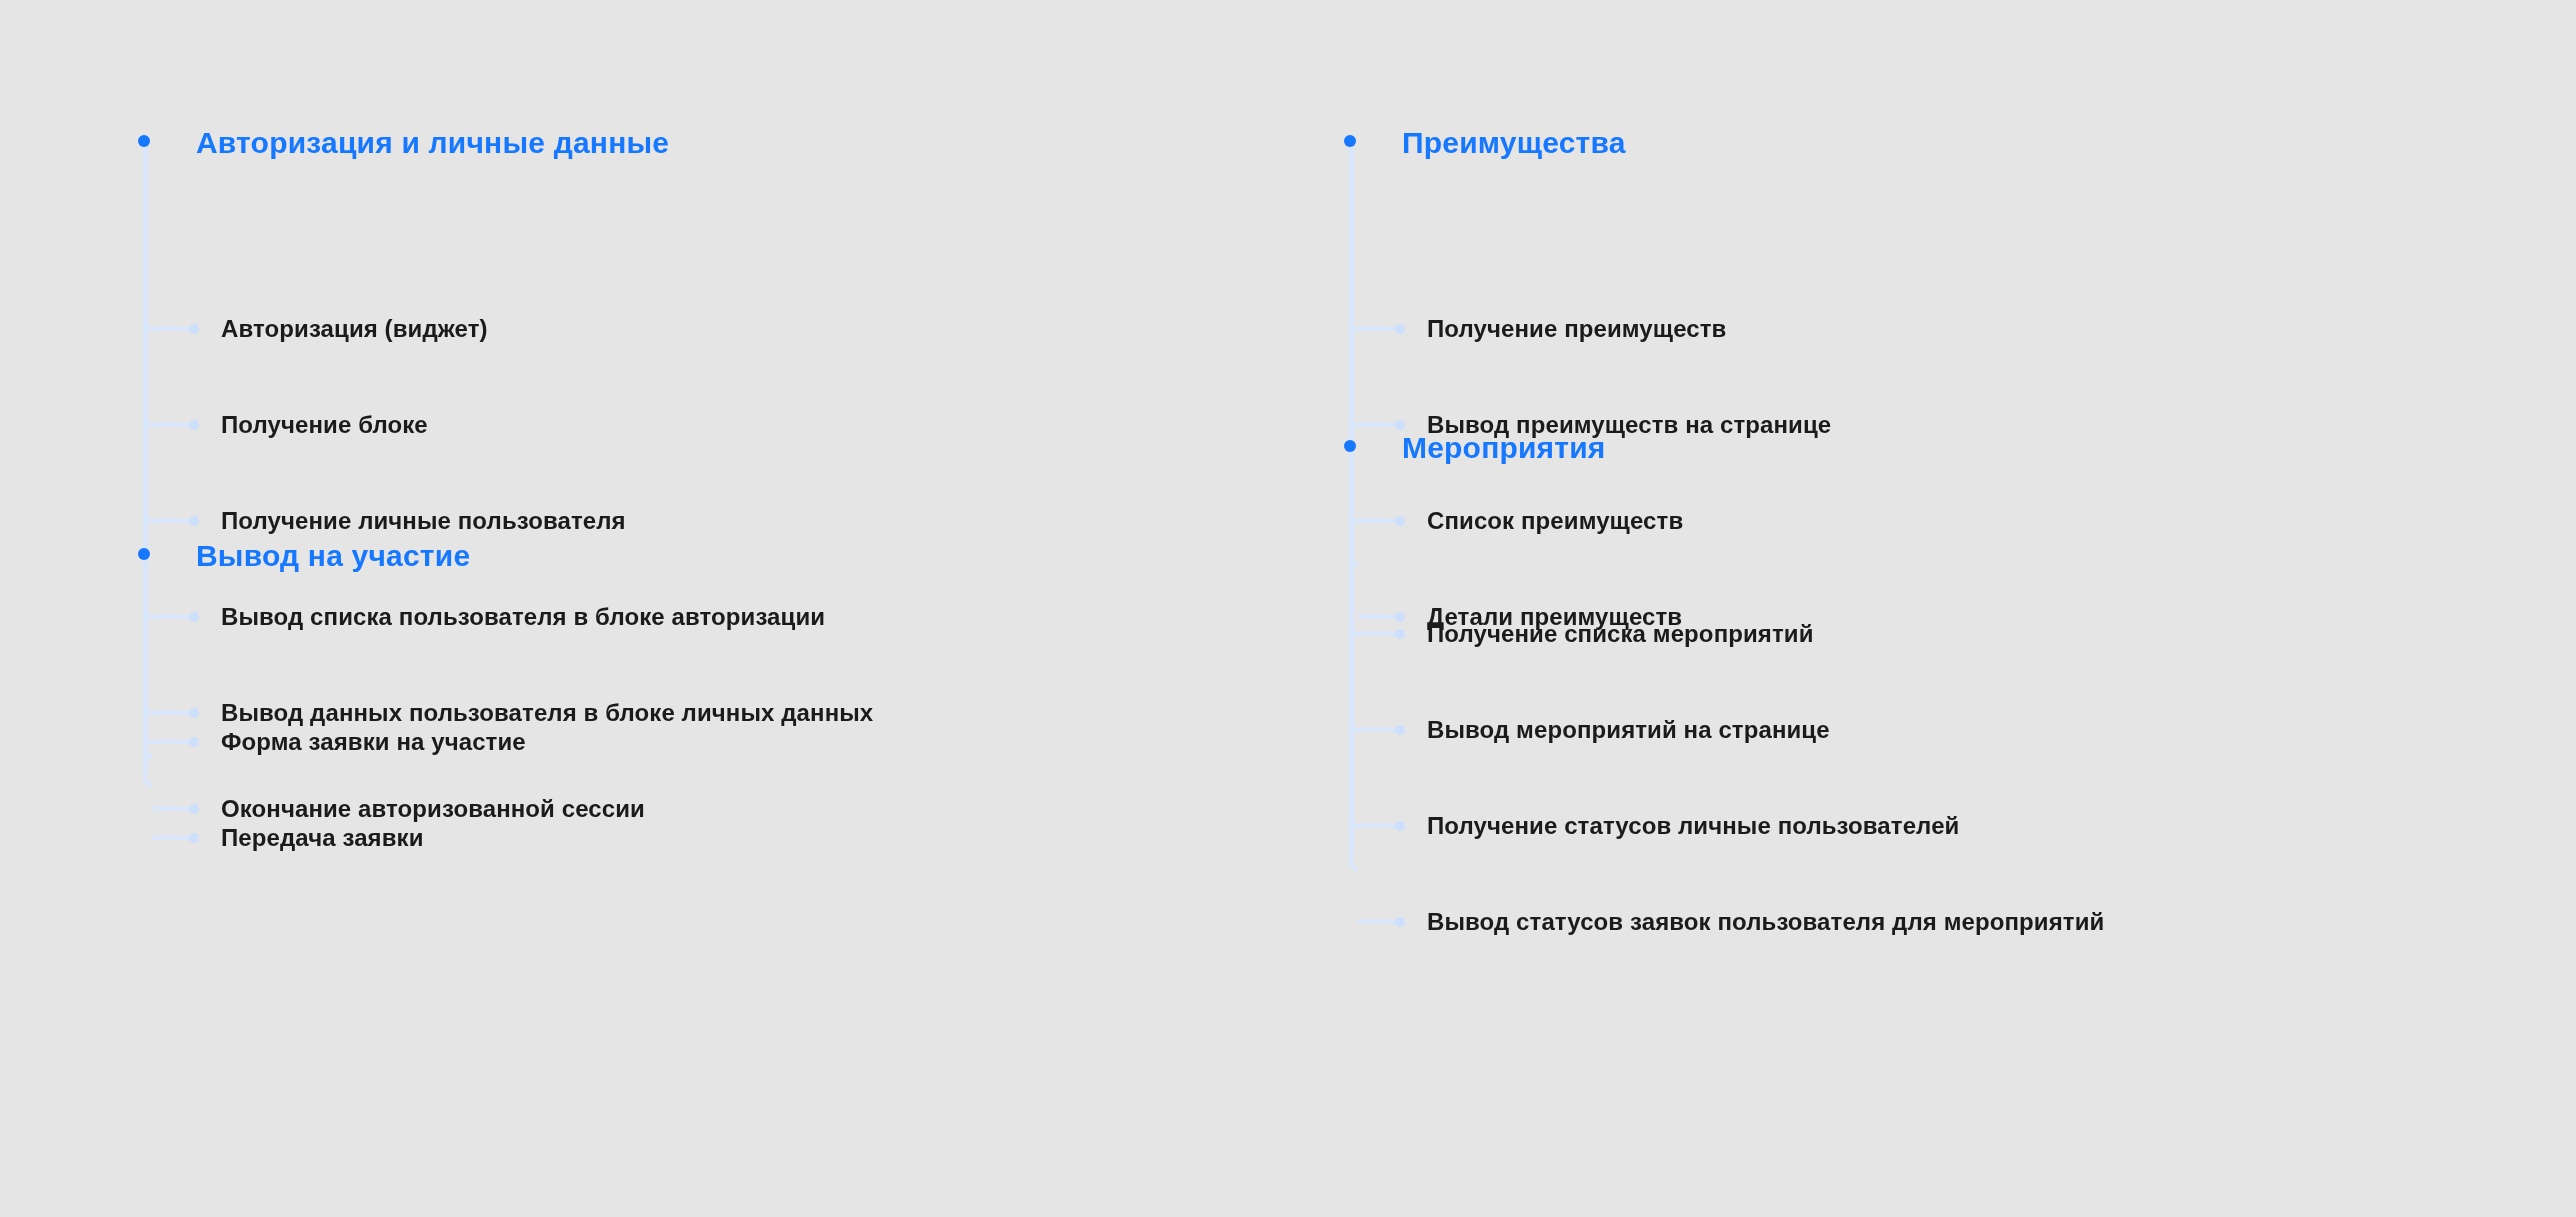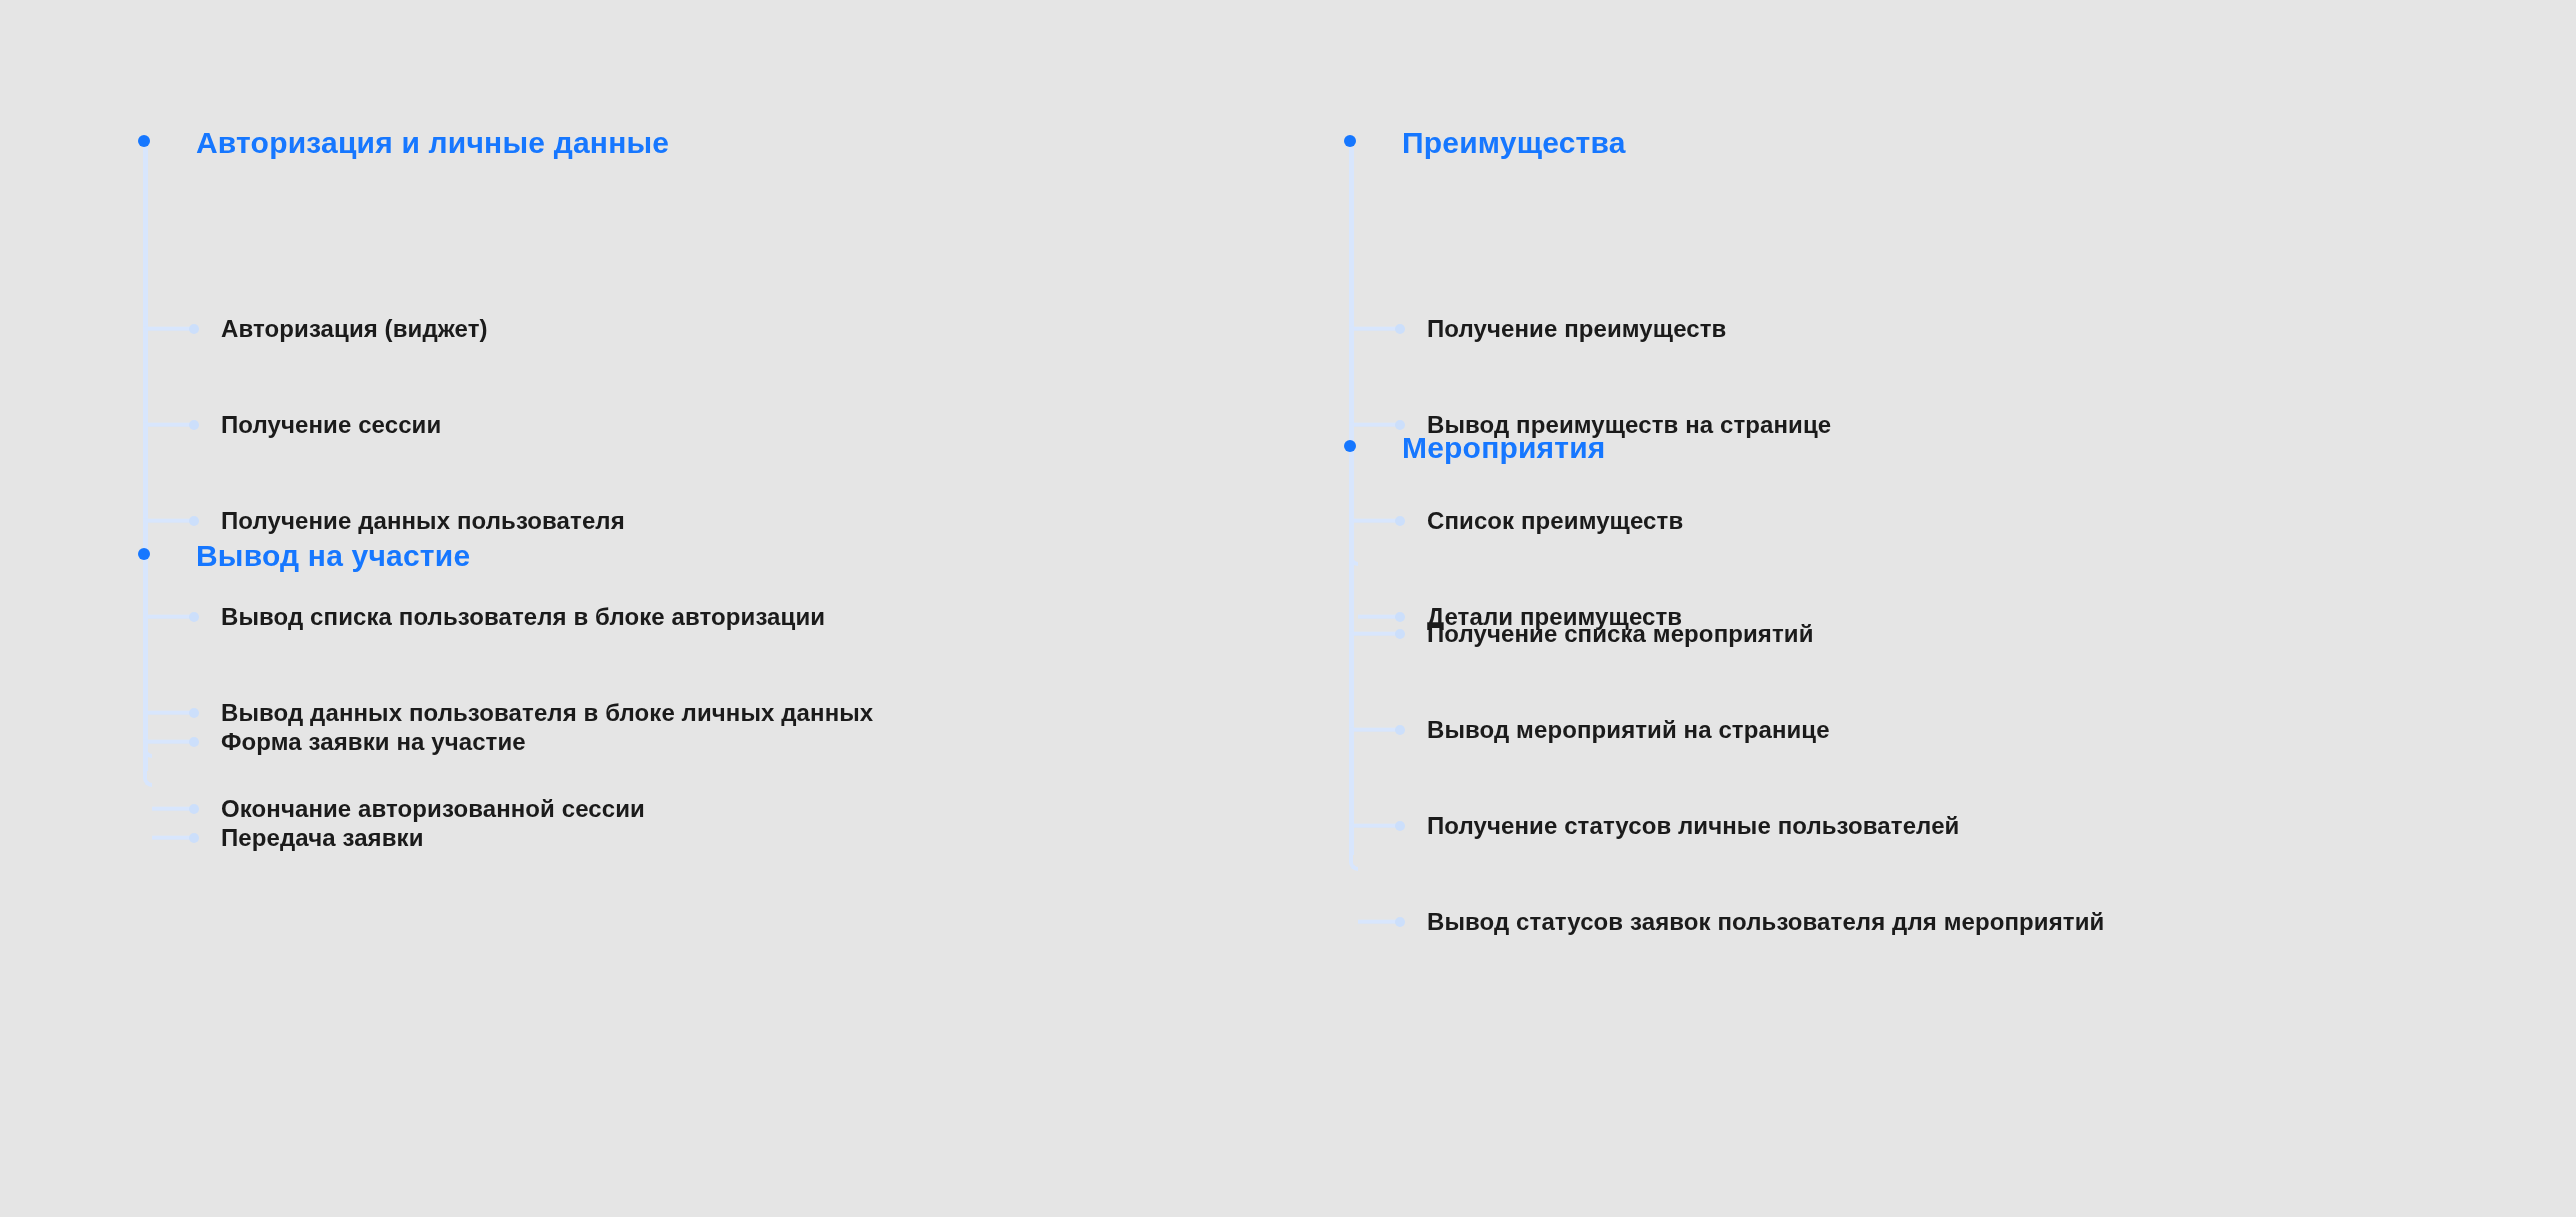--- a/index.html
+++ b/index.html
@@ -143,26 +143,26 @@
         <div class="elbow" style="top: 626px; height: 13px; width: 4.6px; background: transparent; border-left: 4.6px solid rgb(216, 230, 253); border-bottom: 4.6px solid rgb(216, 230, 253); border-bottom-left-radius: 9.2px; box-sizing: content-box;"></div>
         <div class="items">
           <div class="item" style="top: 143px;">
             <span class="item-connector"></span>
             <span class="item-dot"></span>
             <span class="item-label">Авторизация (виджет)</span>
           </div>
           <div class="item" style="top: 239px;">
             <span class="item-connector"></span>
             <span class="item-dot"></span>
-            <span class="item-label">Получение сессии</span>
+            <span class="item-label">Получение блоке</span>
           </div>
           <div class="item" style="top: 335px;">
             <span class="item-connector"></span>
             <span class="item-dot"></span>
-            <span class="item-label">Получение данных пользователя</span>
+            <span class="item-label">Получение личные пользователя</span>
           </div>
           <div class="item" style="top: 431px;">
             <span class="item-connector"></span>
             <span class="item-dot"></span>
             <span class="item-label">Вывод списка пользователя в блоке авторизации</span>
           </div>
           <div class="item" style="top: 527px;">
             <span class="item-connector"></span>
             <span class="item-dot"></span>
             <span class="item-label">Вывод данных пользователя в блоке личных данных</span>

